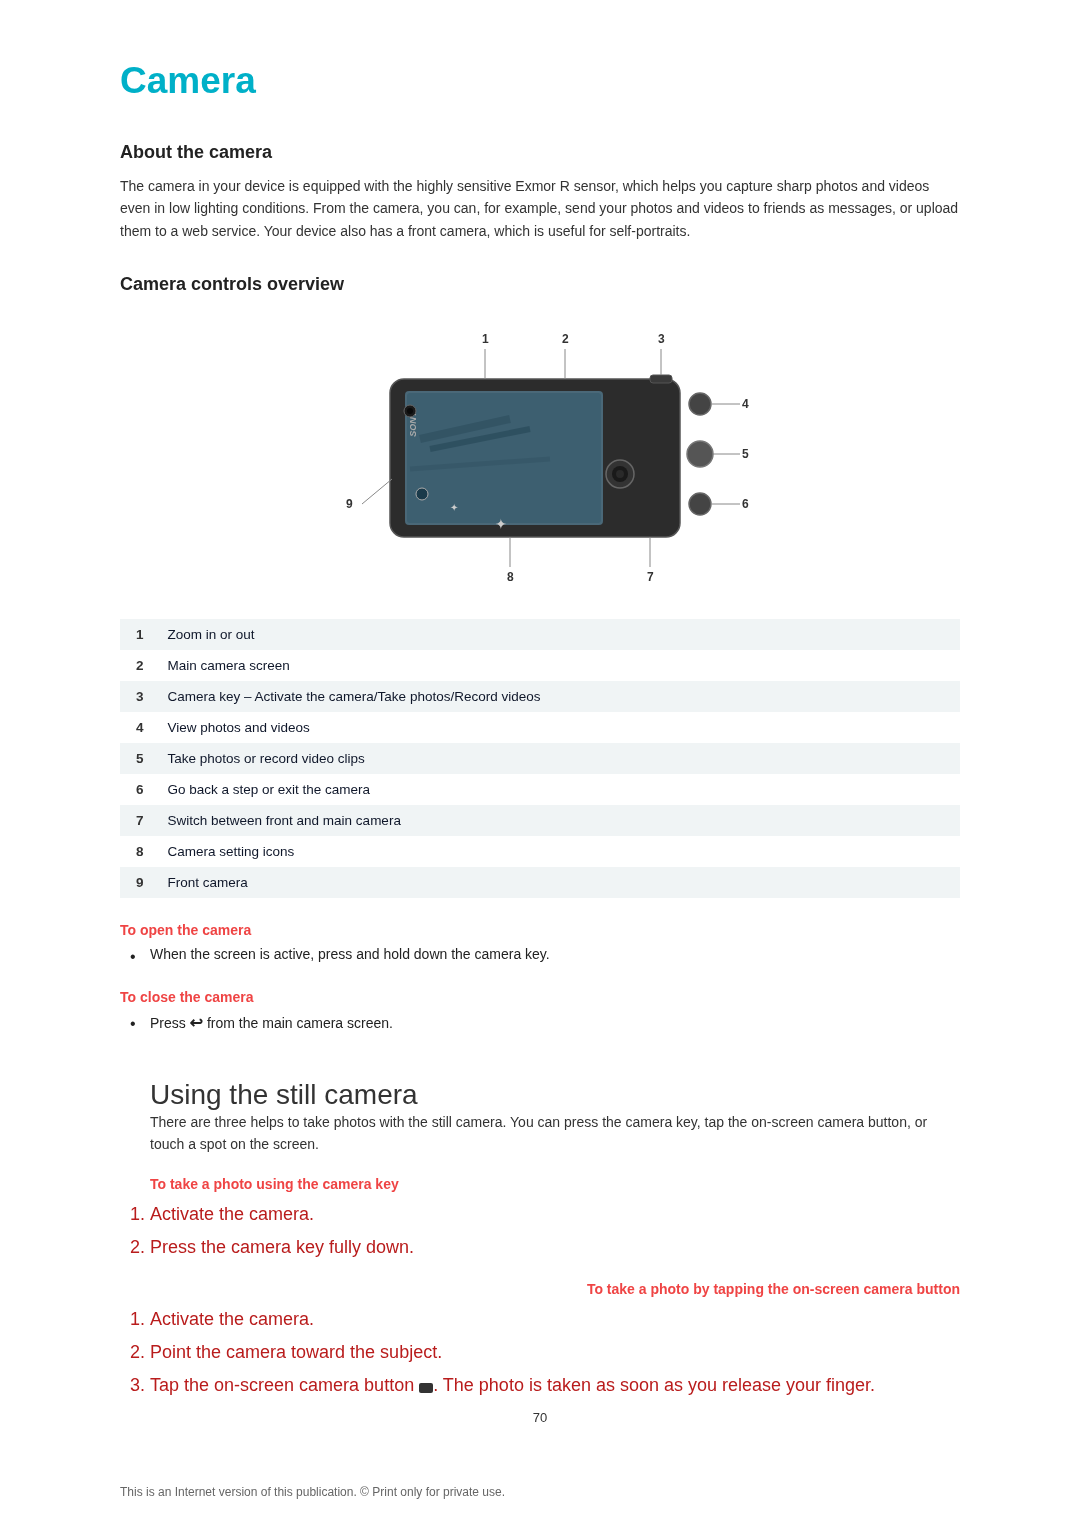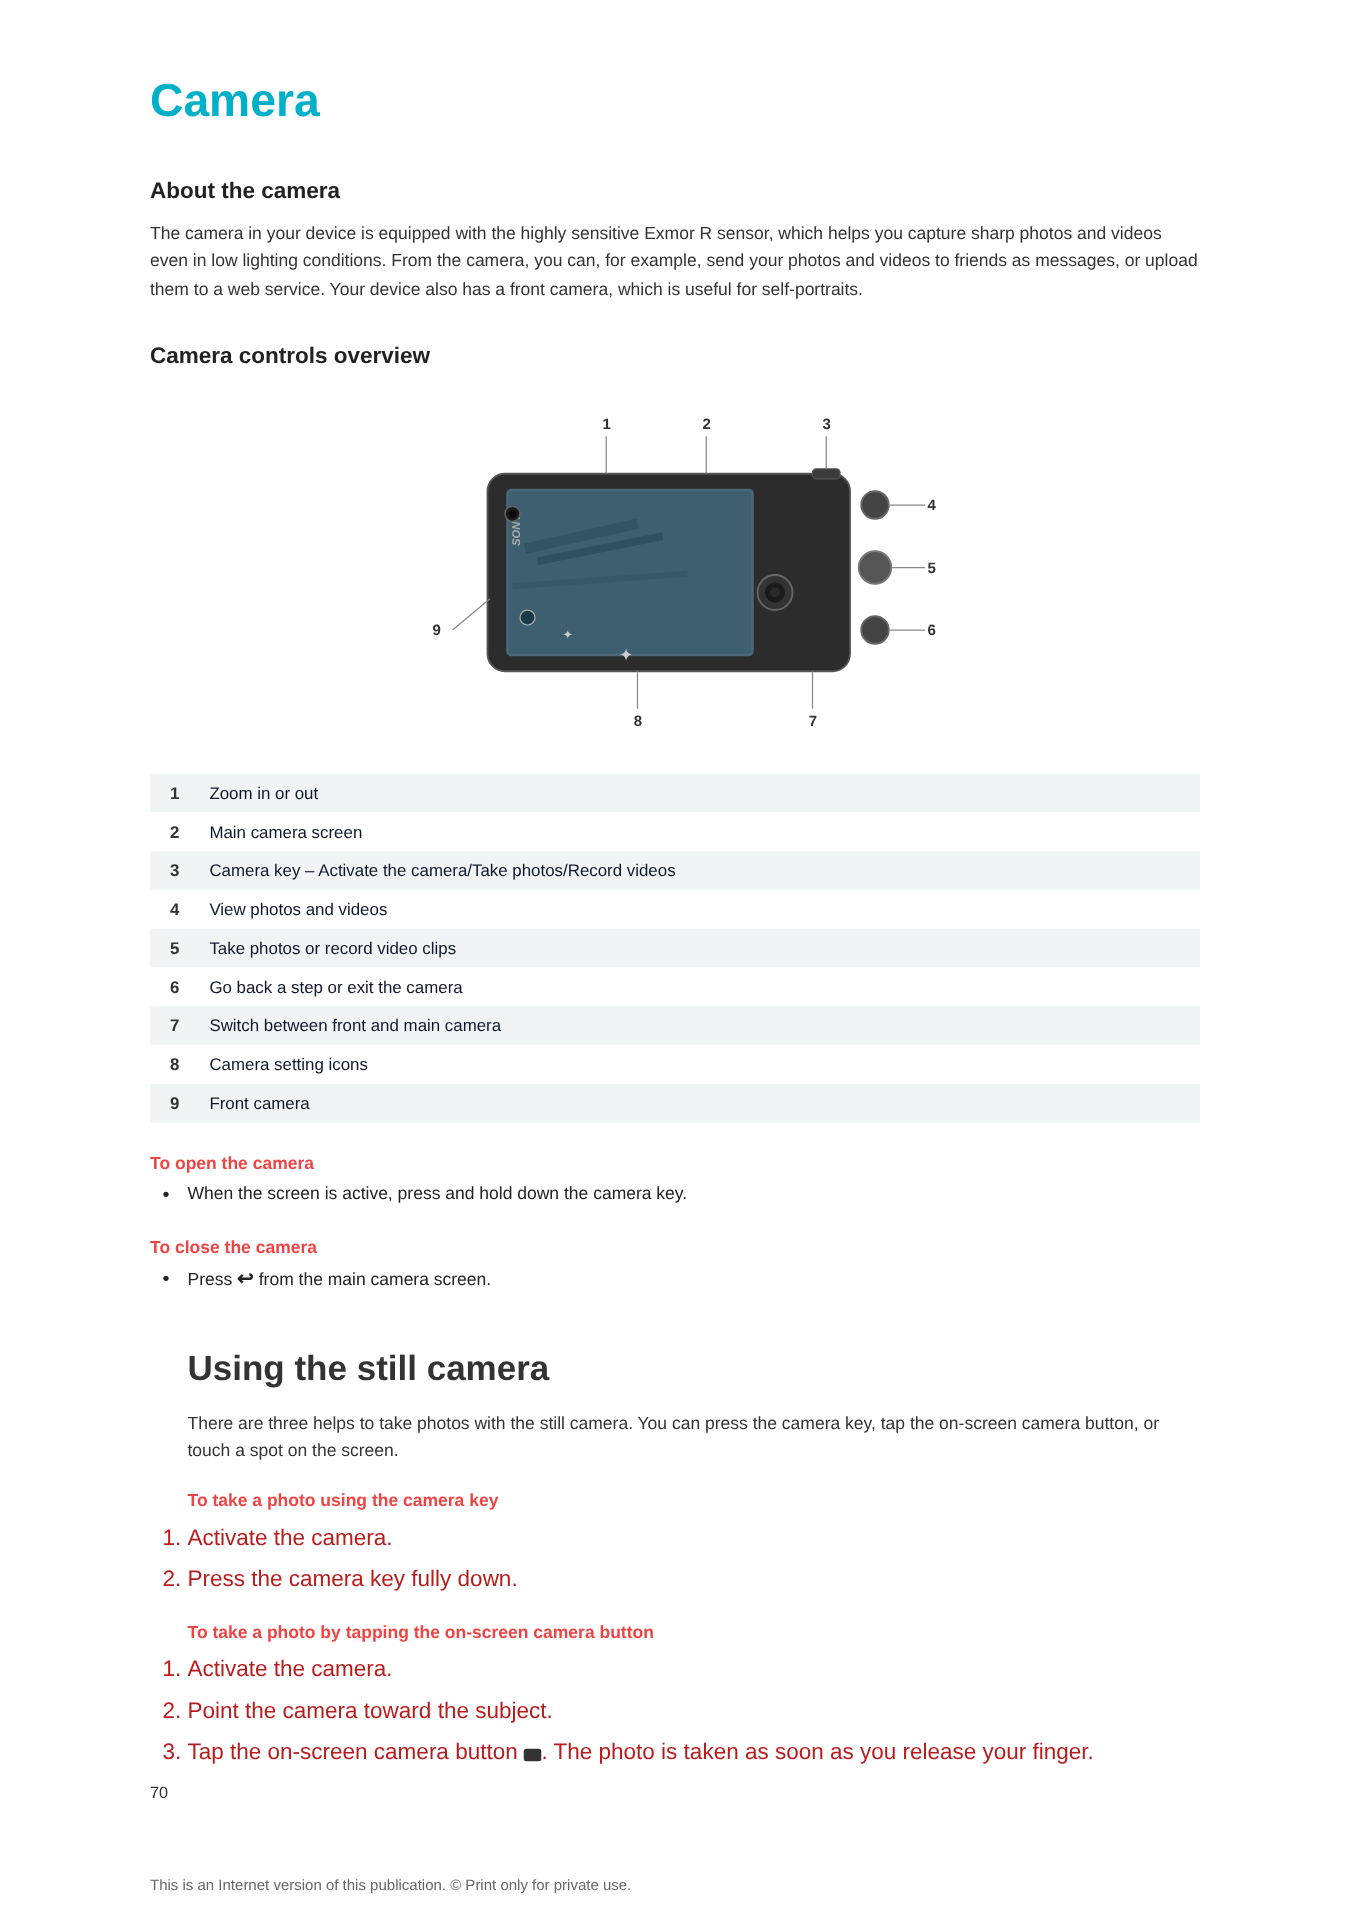--- a/index.html
+++ b/index.html
@@ -83,33 +83,34 @@
       font-size: 18px;
       line-height: 1.6;
       color: #b91c1c;
     }
     .using-still-section {
       margin-top: 36px;
       padding-top: 8px;
     }
     .using-still-title {
       font-size: 28px;
-      font-weight: bold;
-      color: #333;
-      margin-bottom: 16px;
+      font-weight: normal;
+      color: #333;
+      margin-bottom: 0;
       padding-left: 30px;
     }
     .page-footer {
       margin-top: 60px;
       font-size: 12px;
       color: #666;
     }
     .page-number {
       font-size: 13px;
       color: #333;
+      text-align: center;
       margin-bottom: 12px;
     }
     
     .diagram-svg-container {
       display: flex;
       justify-content: center;
       margin: 24px 0 8px 0;
     }
   </style>
 </head>
@@ -243,21 +244,21 @@
 <div class="using-still-section">
   <h2 class="using-still-title">Using the still camera</h2>
   <p class="body-text" style="padding-left:30px;">There are three helps to take photos with the still camera. You can press the camera key, tap the on-screen camera button, or touch a spot on the screen.</p>
 
   <p class="cyan-heading" style="padding-left:30px;">To take a photo using the camera key</p>
   <ol class="numbered-list" id="camera-key-steps">
       <li>Activate the camera.</li>
       <li>Press the camera key fully down.</li>
     </ol>
 
-  <p class="cyan-heading" style="padding-left:30px;">To take a photo by tapping the on-screen camera button</p>
+  <p class="cyan-heading" style="padding-left:30px;text-align:right;">To take a photo by tapping the on-screen camera button</p>
   <ol class="numbered-list" id="onscreen-steps">
       <li>Activate the camera.</li>
       <li>Point the camera toward the subject.</li>
       <li>Tap the on-screen camera button <span style="display:inline-block;width:14px;height:10px;background:#333;border-radius:2px;position:relative;top:2px;"></span>. The photo is taken as soon as you release your finger.</li>
     </ol>
 </div>
 
 <div class="page-number">70</div>
 <p class="page-footer">This is an Internet version of this publication. © Print only for private use.</p>
 

